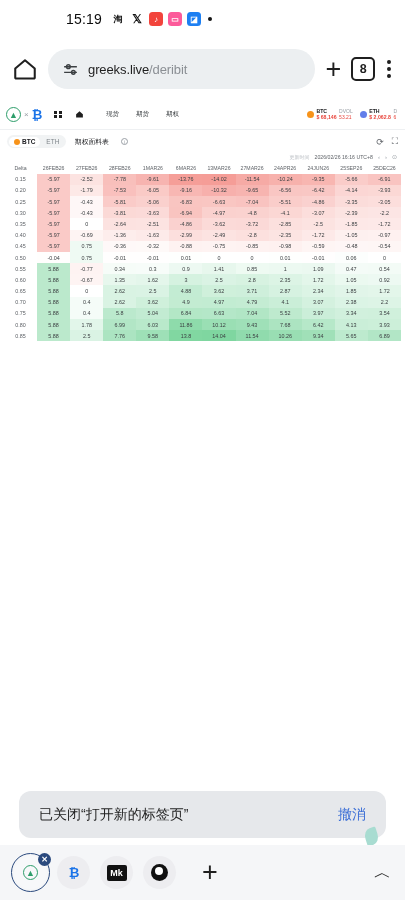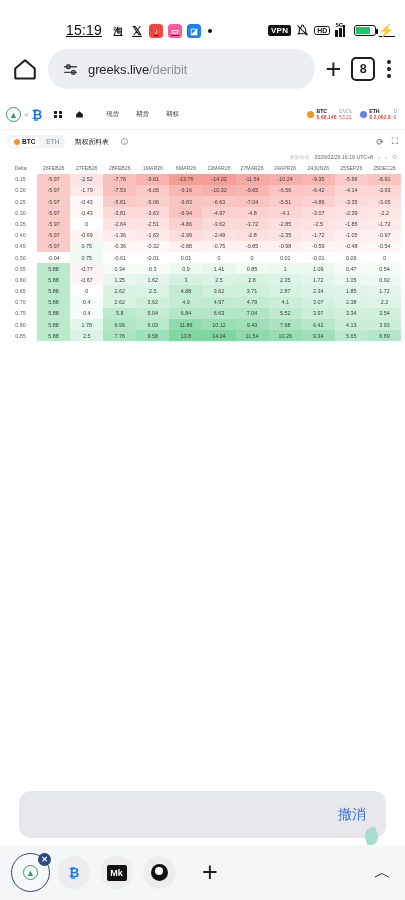--- a/index.html
+++ b/index.html
@@ -6,22 +6,22 @@
   html, body {
     width: 405px; height: 900px;
     font-family: "Liberation Sans", sans-serif;
     background: #ffffff;
     overflow: hidden;
   }
   #app { position: relative; width: 405px; height: 900px; background:#fff; }
 
   
   .statusbar {
-    height: 38px; display: flex; align-items: flex-end;
-    padding: 0 10px; font-size: 13px; color:#0b0b0b;text-decoration:underline;
+    height: 38px; display: flex; align-items: center;
+    padding: 8px 10px; font-size: 13px; color:#0b0b0b;
   }
   .sb-time { font-size: 14px; font-weight: 500; margin-left: 56px; letter-spacing:.2px; }
   .sb-apps { display:flex; align-items:center; gap:5px; margin-left: 9px; }
   .sb-ic { width:14px; height:14px; border-radius:3.5px; display:flex;
            align-items:center; justify-content:center; font-size:8px; color:#fff; font-weight:700; }
   .ic-tao { background:#fff; color:#1a1a1a; font-size:9px; border-radius:0; }
   .ic-x { background:#fff; color:#111; font-size:12px; border-radius:0; font-weight:700; }
   .ic-red { background:#f2443c; }
   .ic-pink { background:#fc5a9a; }
   .ic-blue { background:#1d7ff2; }
@@ -156,39 +156,20 @@
 
   <div class="statusbar">
     <span class="sb-time">15:19</span>
     <span class="sb-apps">
       <span class="sb-ic ic-tao">淘</span>
       <span class="sb-ic ic-x">𝕏</span>
       <span class="sb-ic ic-red">♪</span>
       <span class="sb-ic ic-pink">▭</span>
       <span class="sb-ic ic-blue">◪</span>
       <span class="sb-dot"></span>
-    </span>
-    <span class="sb-right">
-      <span class="sb-vpn">VPN</span>
-      <svg width="13" height="13" viewBox="0 0 24 24">
-        <path d="M18 16v-5a6 6 0 0 0-4-5.7V4a2 2 0 1 0-4 0v1.3A6 6 0 0 0 6 11v5l-2 2h16l-2-2z" fill="none" stroke="#141414" stroke-width="1.9"></path>
-        <line x1="3" y1="3" x2="21" y2="21" stroke="#141414" stroke-width="2"></line>
-      </svg>
-      <span class="sb-hd">HD</span>
-      <span class="bars">
-        <span class="g5">5G</span>
-        <i></i>
-          <i></i>
-          <i></i>
-          <i></i>
-      </span>
-      <span class="batt">
-          <i></i>
-        </span>
-      <span class="bolt">⚡</span>
     </span>
   </div>
 
   <div class="omnibar">
     <svg class="home-ic" viewBox="0 0 24 24">
       <path d="M3 11.5 12 4l9 7.5V20a.8.8 0 0 1-.8.8H3.8A.8.8 0 0 1 3 20z" fill="none" stroke="#1f1f1f" stroke-width="1.9" stroke-linejoin="round"></path>
     </svg>
 
     <div class="urlbox">
       <svg width="17" height="17" viewBox="0 0 24 24">
@@ -507,20 +488,21 @@
               <td style="background: rgb(160, 224, 184);">9.34</td>
               <td style="background: rgb(189, 234, 206);">5.65</td>
               <td style="background: rgb(178, 230, 198);">6.89</td>
             </tr>
           </tbody>
       </table>
     </div>
   </div>
 
   <div class="snackbar">
+    <span class="snack-text">已关闭“打开新的标签页”</span>
     <span class="snack-action">撤消</span>
     <span class="cursor"></span>
   </div>
 
   <div class="dock">
     <span class="dock-app sel">
       <span class="logo-circ">▲</span>
       <span class="badge-x">✕</span>
     </span>
     <span class="dock-app">

